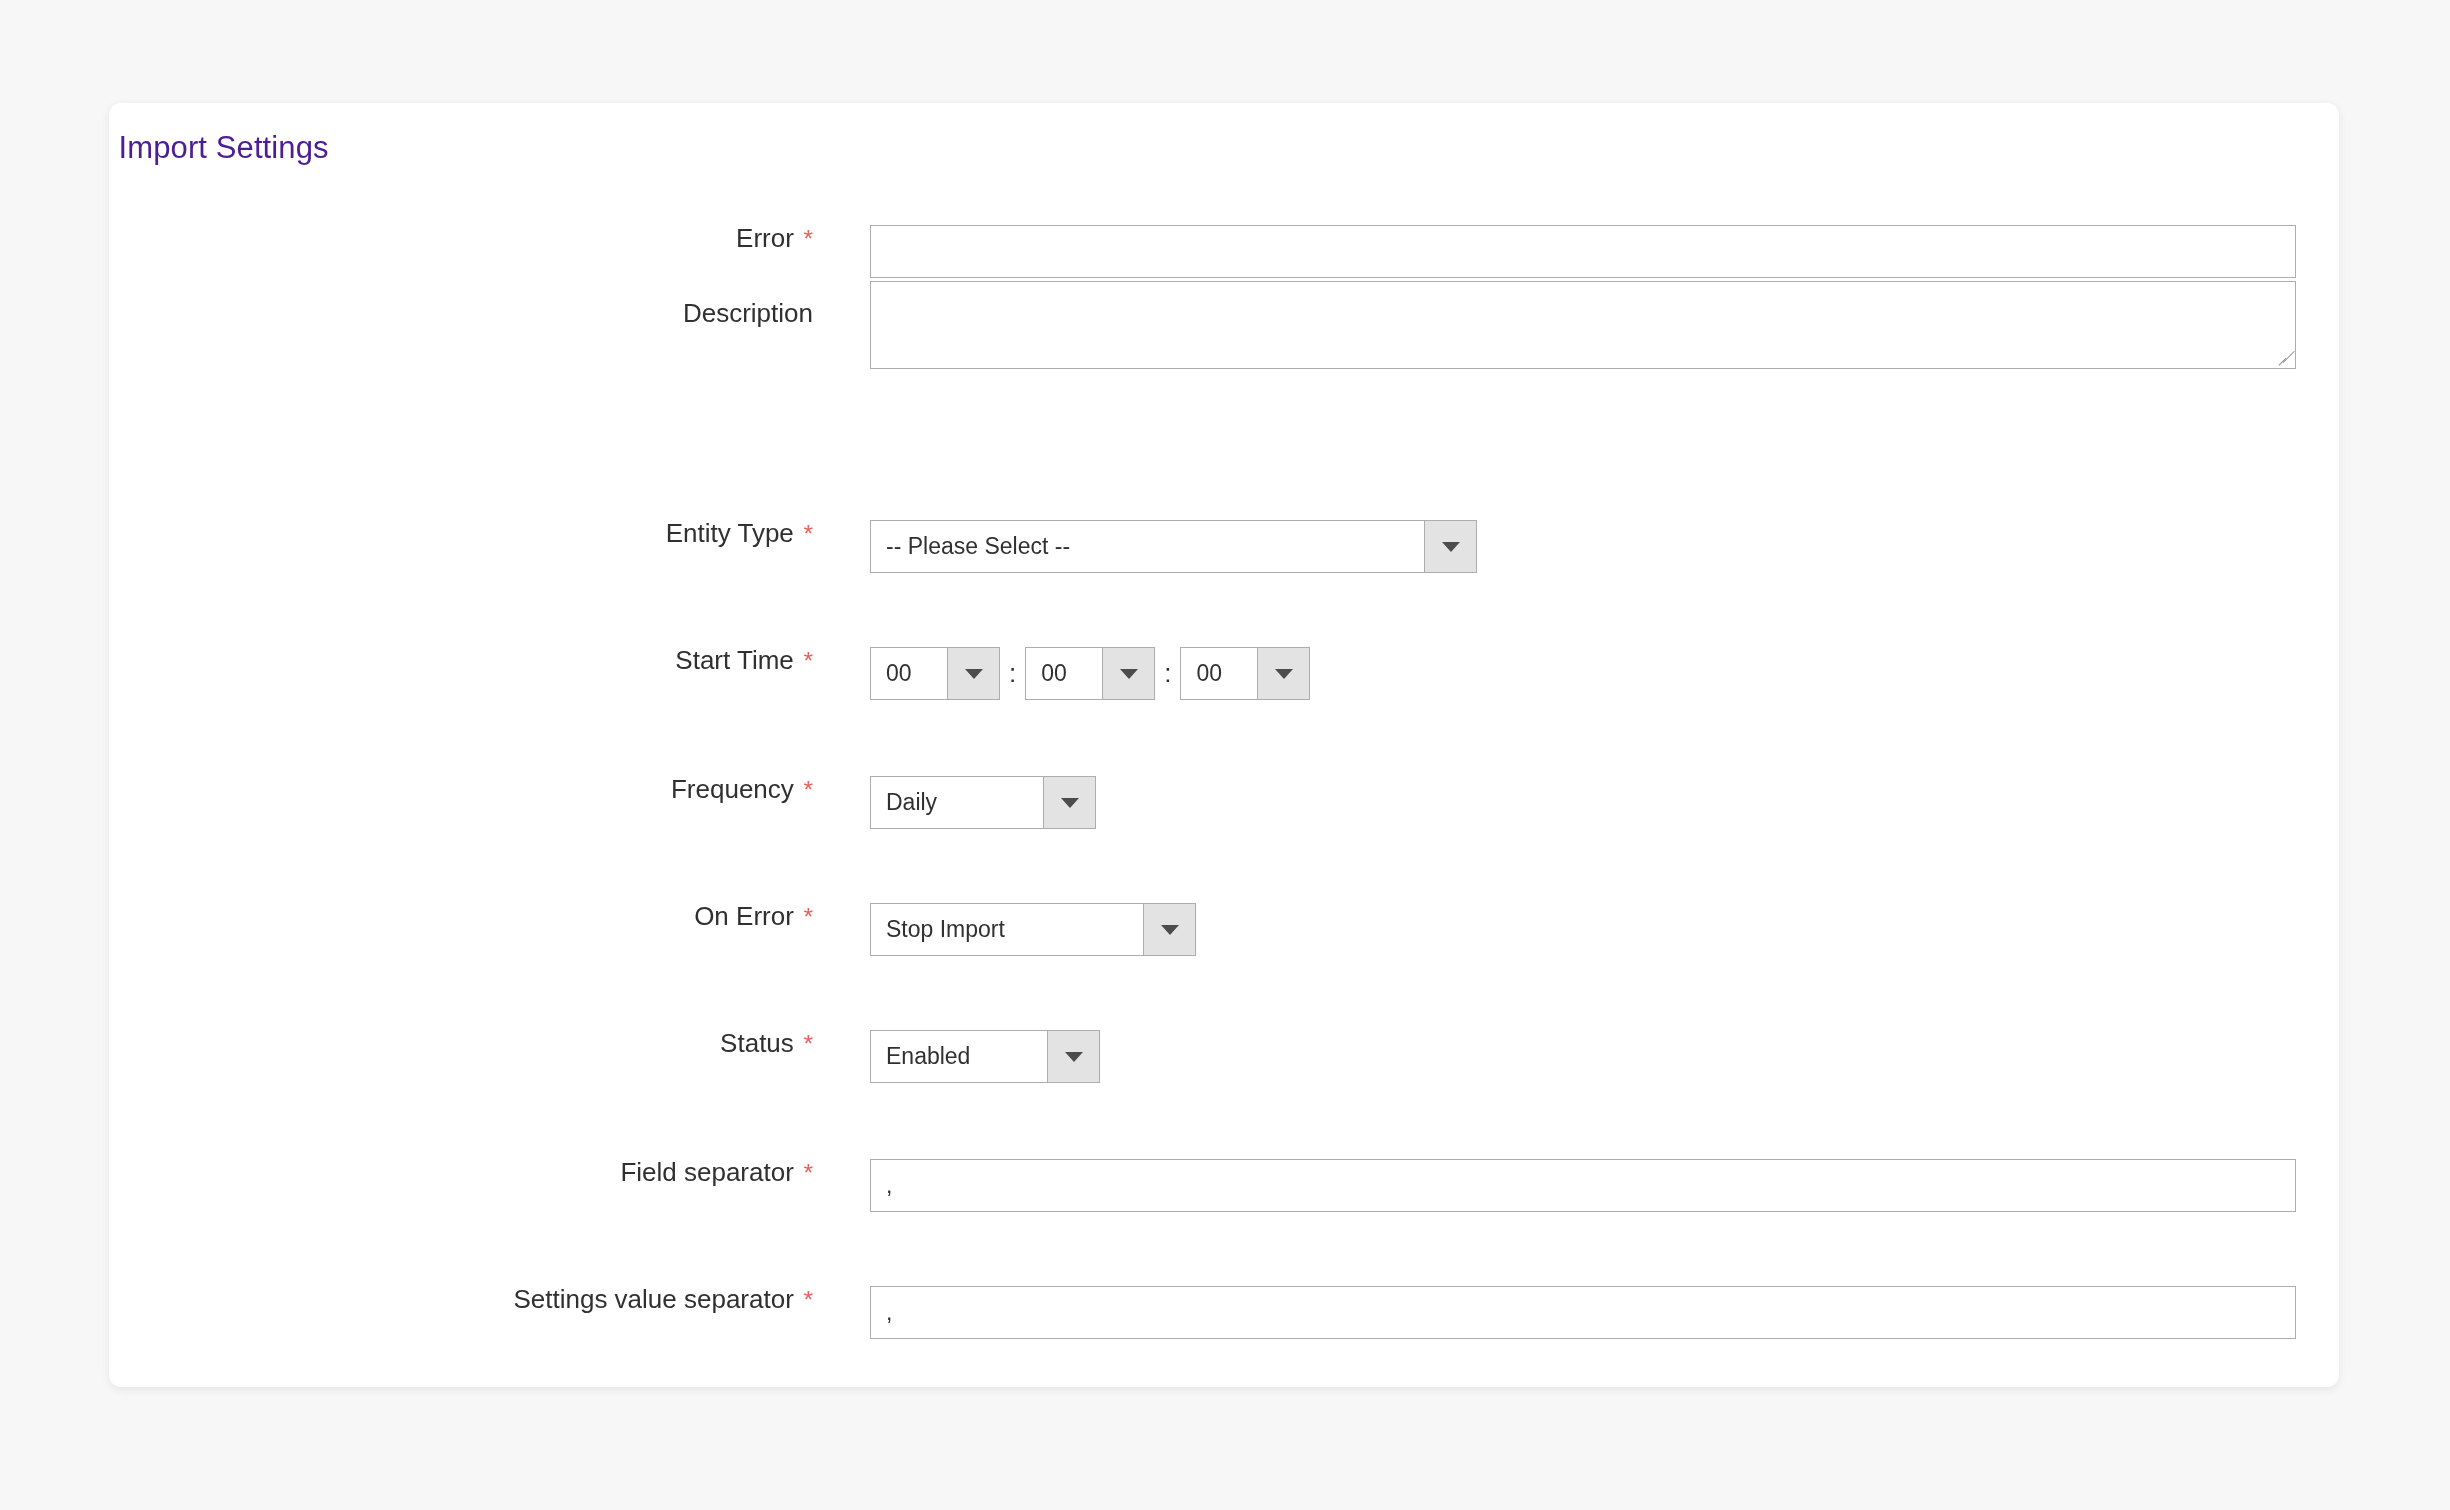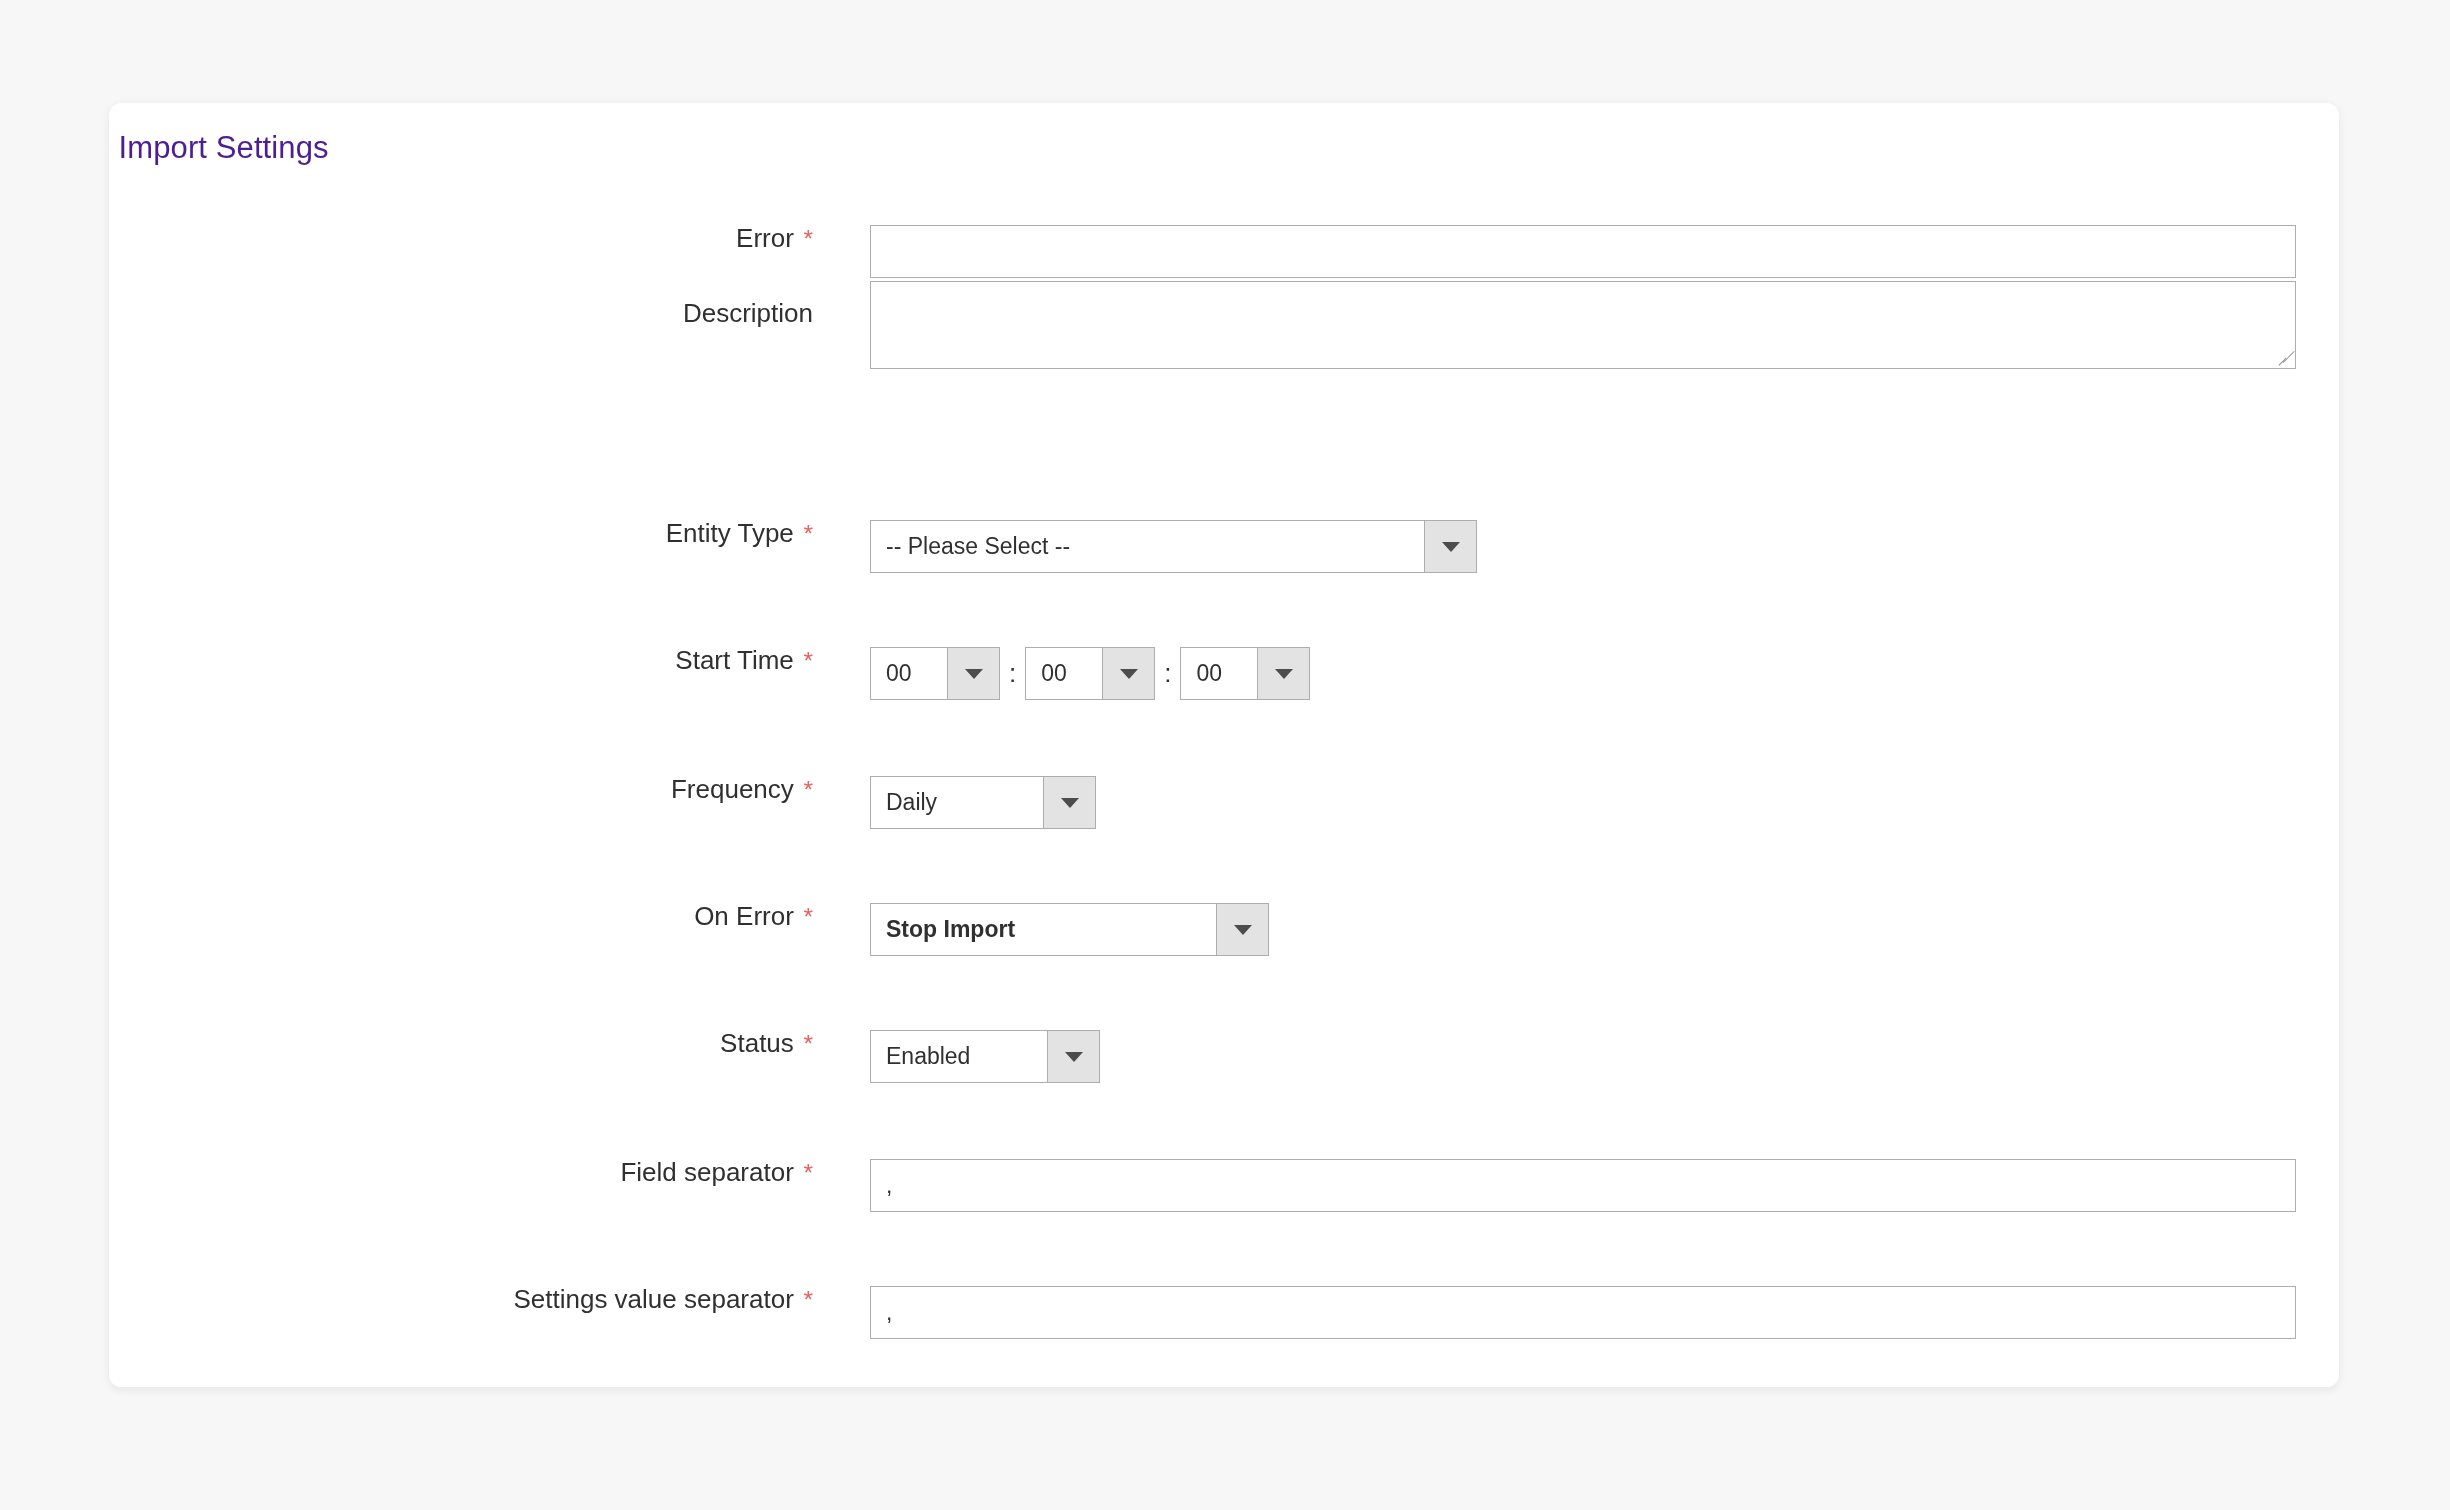--- a/index.html
+++ b/index.html
@@ -167,21 +167,21 @@
   .caret {
     width: 0; height: 0;
     border-left: 9.6px solid transparent;
     border-right: 9.6px solid transparent;
     border-top: 10.3px solid #4c4c4c;
   }
 
   .sel-entity { width: 607px; }
   .sel-time   { width: 130px; }
   .sel-freq   { width: 226px; gap: 40px; }
-  .sel-error  { width: 399px; font-weight: bold; }
+  .sel-error  { width: 326px; }
   .sel-status { width: 230px; justify-content: flex-end; }
 
   .time-group {
     display: flex;
     align-items: center;
   }
   .time-sep {
     font-size: 26px;
     color: #303030;
     padding: 0 9px;

